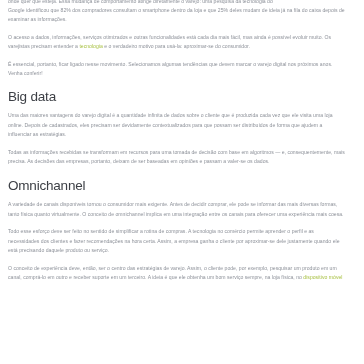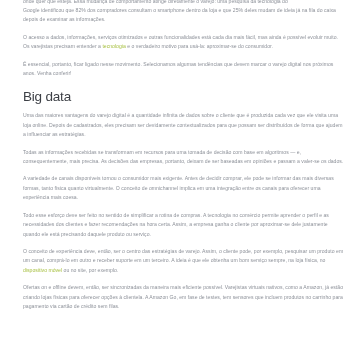--- a/index.html
+++ b/index.html
@@ -9,26 +9,26 @@
   }
   body {
     width: 364px;
     height: 364px;
     overflow: hidden;
     font-family: "Liberation Sans", sans-serif;
     color: #8b8f96;
   }
   .page {
     width: 364px;
-    height: 364px;
+    height: 280px;
     position: relative;
     overflow: hidden;
     background: #ffffff;
     box-sizing: border-box;
-    padding: 0 19px 0 23px;
+    padding: 0 19px 0 8px;
   }
   p.body {
     margin: 0 0 8px 0;
     font-size: 5.1px;
     line-height: 9.4px;
     color: #8d9199;
     letter-spacing: 0.02px;
     text-align: left;
     font-weight: 400;
   }
@@ -74,20 +74,21 @@
   <p class="body">Google identificou que 82% dos compradores consultam o smartphone dentro da loja e que 25% deles mudam de ideia já na fila do caixa depois de examinar as informações.</p>
 
   <p class="body">O acesso a dados, informações, serviços otimizados e outras funcionalidades está cada dia mais fácil, mas ainda é possível evoluir muito. Os varejistas precisam entender a <a class="link" href="#">tecnologia</a> e o verdadeiro motivo para usá-la: aproximar-se do consumidor.</p>
 
   <p class="body">É essencial, portanto, ficar ligado nesse movimento. Selecionamos algumas tendências que devem marcar o varejo digital nos próximos anos. Venha conferir!</p>
 
   <h2 class="section first">Big data</h2>
   <p class="body">Uma das maiores vantagens do varejo digital é a quantidade infinita de dados sobre o cliente que é produzida cada vez que ele visita uma loja online. Depois de cadastrados, eles precisam ser devidamente contextualizados para que possam ser distribuídos de forma que ajudem a influenciar as estratégias.</p>
   <p class="body">Todas as informações recebidas se transformam em recursos para uma tomada de decisão com base em algoritmos — e, consequentemente, mais precisa. As decisões das empresas, portanto, deixam de ser baseadas em opiniões e passam a valer-se os dados.</p>
 
+  <h2 class="section">Omnichannel</h2>
   <p class="body">A variedade de canais disponíveis tornou o consumidor mais exigente. Antes de decidir comprar, ele pode se informar das mais diversas formas, tanto física quanto virtualmente. O conceito de omnichannel implica em uma integração entre os canais para oferecer uma experiência mais coesa.</p>
   <p class="body">Todo esse esforço deve ser feito no sentido de simplificar a rotina de compras. A tecnologia no comércio permite aprender o perfil e as necessidades dos clientes e fazer recomendações na hora certa. Assim, a empresa ganha o cliente por aproximar-se dele justamente quando ele está precisando daquele produto ou serviço.</p>
 
   <p class="body">O conceito de experiência deve, então, ser o centro das estratégias de varejo. Assim, o cliente pode, por exemplo, pesquisar um produto em um canal, comprá-lo em outro e receber suporte em um terceiro. A ideia é que ele obtenha um bom serviço sempre, na loja física, no <a class="link" href="#">dispositivo móvel</a> ou no site, por exemplo.</p>
 
   <p class="body">Ofertas on e offline devem, então, ser sincronizadas da maneira mais eficiente possível. Varejistas virtuais nativos, como a Amazon, já estão criando lojas físicas para oferecer opções à clientela. A Amazon Go, em fase de testes, tem sensores que incluem produtos no carrinho para pagamento via cartão de crédito sem filas.</p>
 
 
 </div>
 

